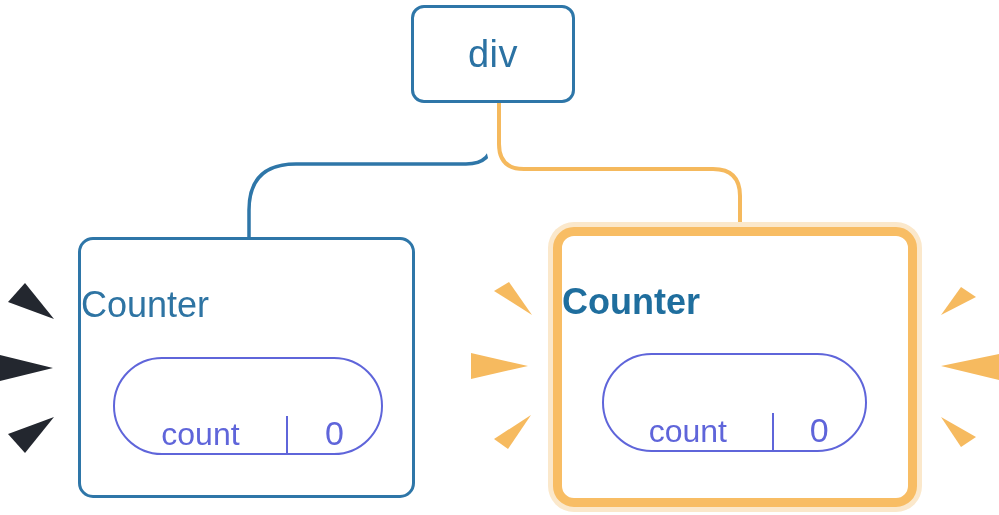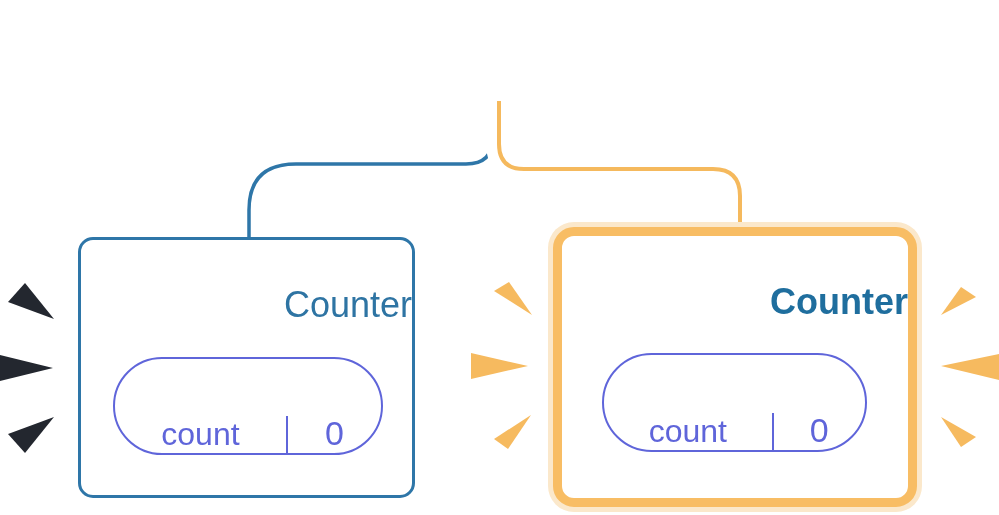--- a/index.html
+++ b/index.html
@@ -50,25 +50,24 @@
   .counter-card.highlighted {
     left: 553px; top: 227px;
     width: 364px; height: 280px;
     border: 9px solid #F8BD64;
     border-radius: 21px;
     box-shadow: 0 0 0 5px #FBE8CB;
   }
   .counter-label {
     position: absolute;
     left: 0; right: 0;
-    text-align: right;
+    text-align: left;
     font-size: 36px;
     line-height: 40px;
     color: #2E74A3;
-    margin-left: 36px;
   }
   .plain .counter-label { top: 45px; font-weight: 400; }
   .highlighted .counter-label { top: 46px; font-weight: 700; color: #1F6E9E; }
   .state-pill {
     position: absolute;
     display: flex;
     border: 2px solid #5F65DA;
     border-radius: 60px;
     background: #ffffff;
     overflow: hidden;
@@ -118,20 +117,23 @@
       <polygon points="531,415 494,439 508,449"></polygon>
     </g>
 
     <g fill="#F6BA5F">
       <polygon points="941,315 961,287 976,297"></polygon>
       <polygon points="941,366 999,354 999,380"></polygon>
       <polygon points="941,417 961,447 976,437"></polygon>
     </g>
   </svg>
 
+  <div class="node root-node">
+    <span class="root-label">div</span>
+  </div>
 
   <div class="counter-card plain">
     <div class="counter-label">Counter</div>
     <div class="state-pill">
       <div class="pill-key">count</div>
       <div class="pill-value">0</div>
     </div>
   </div>
 
   <div class="counter-card highlighted">

